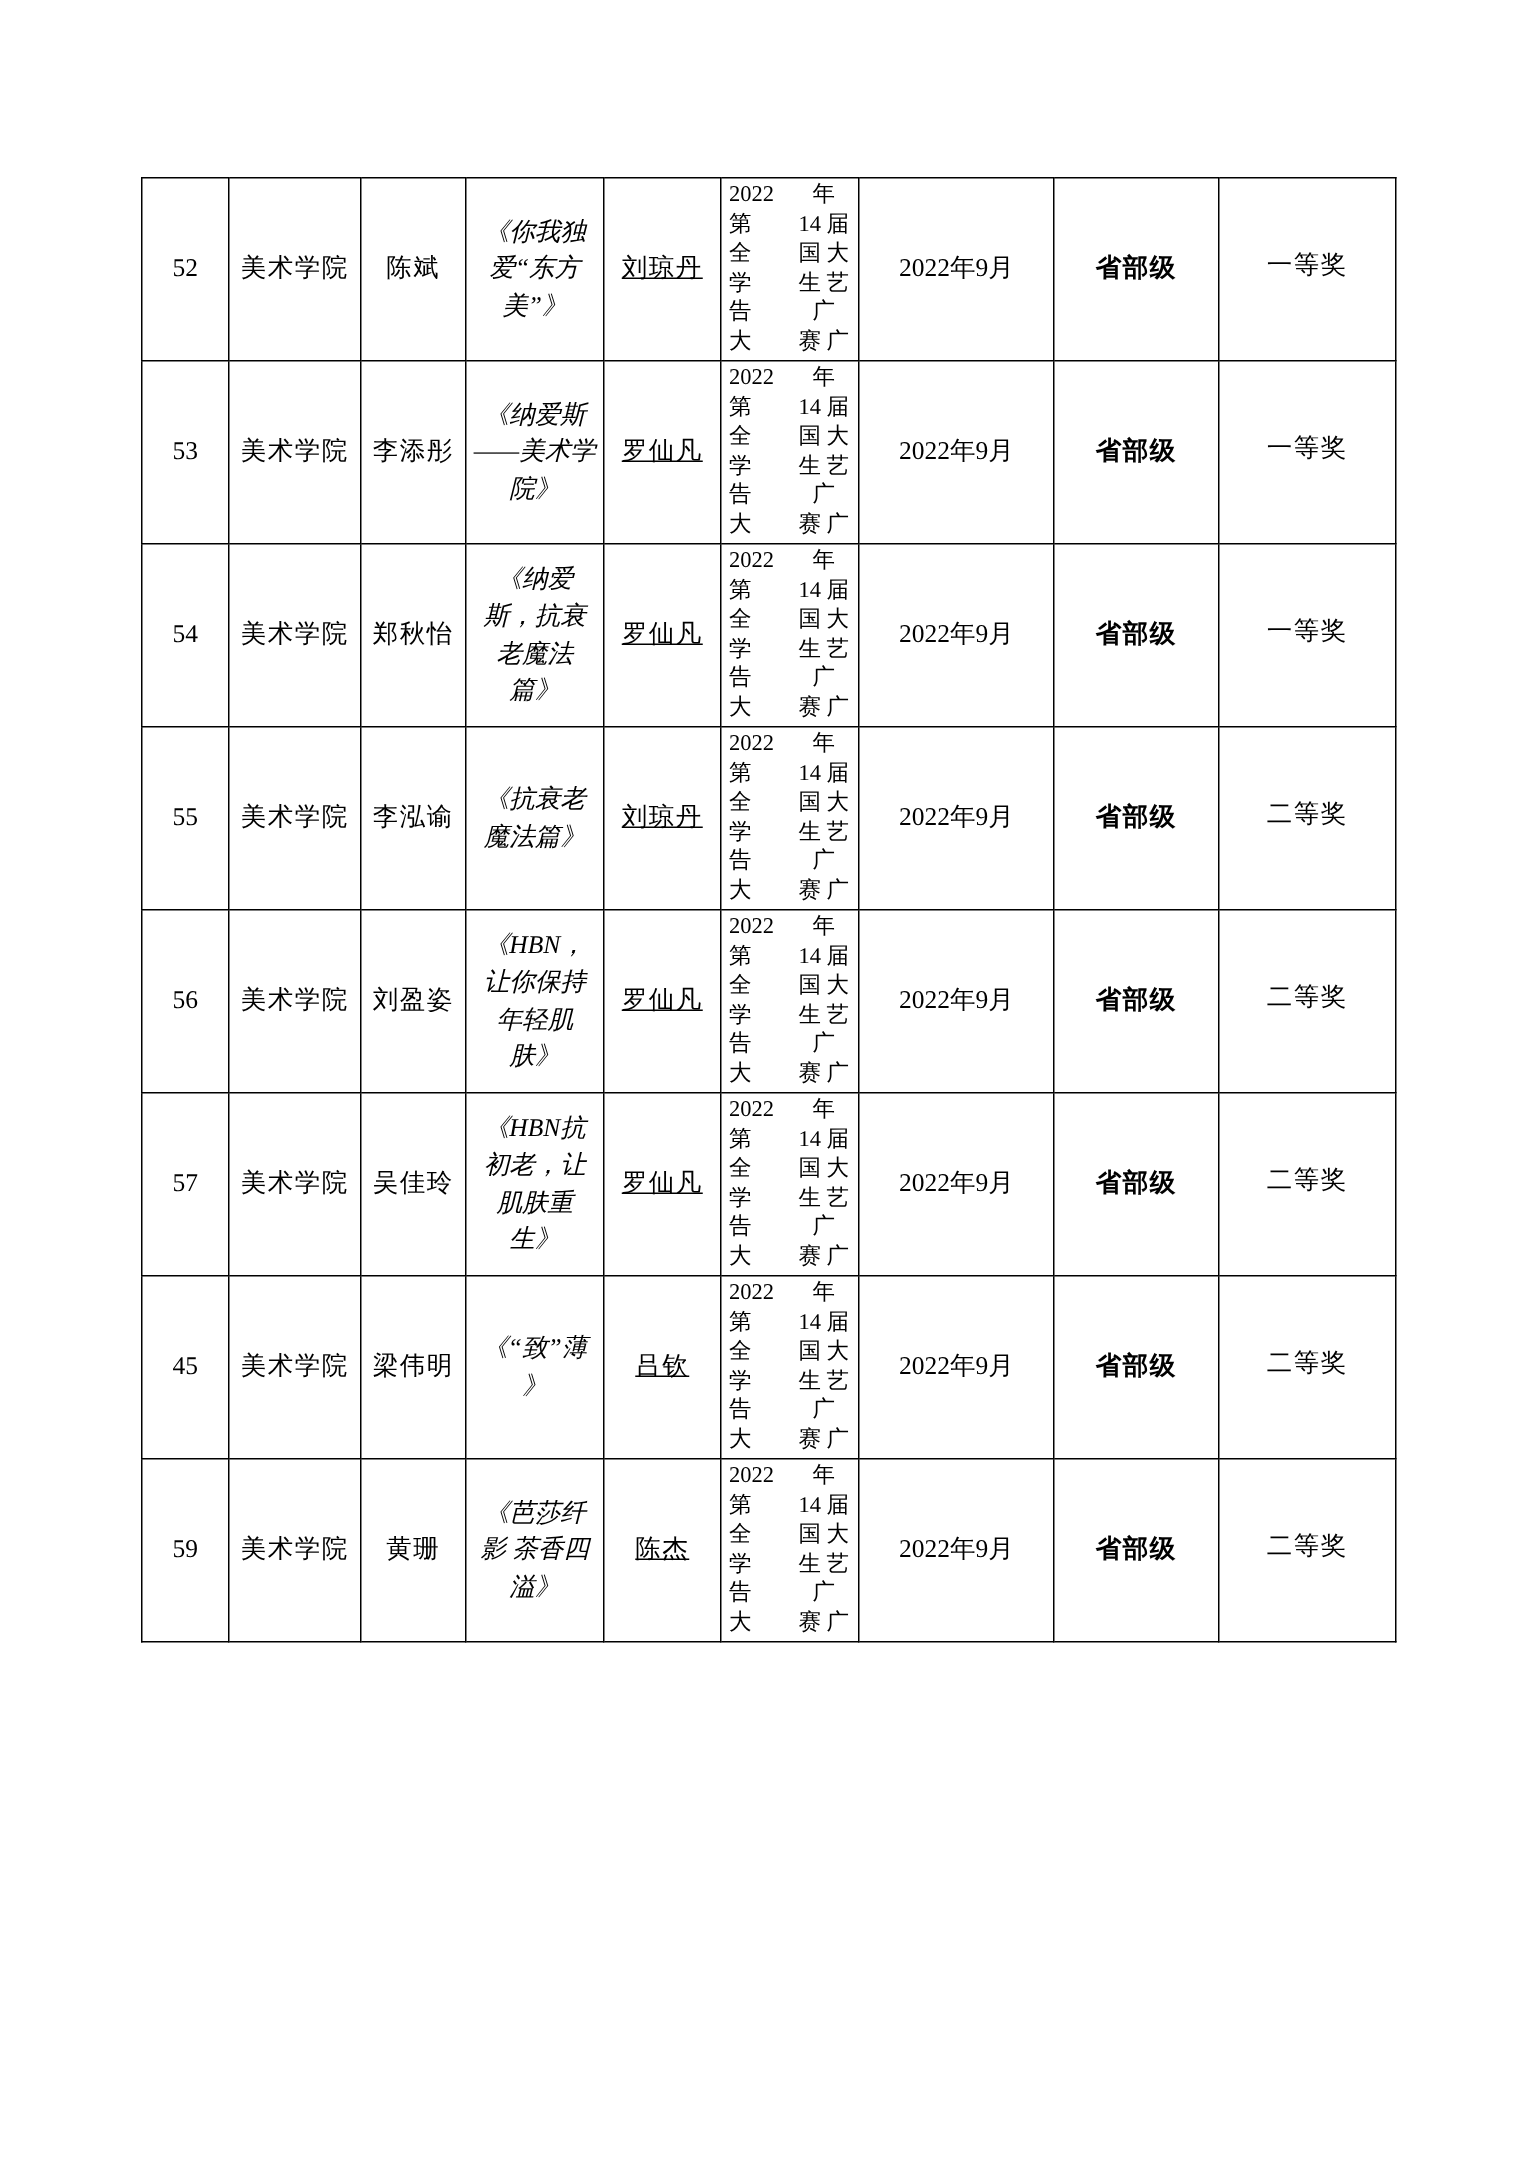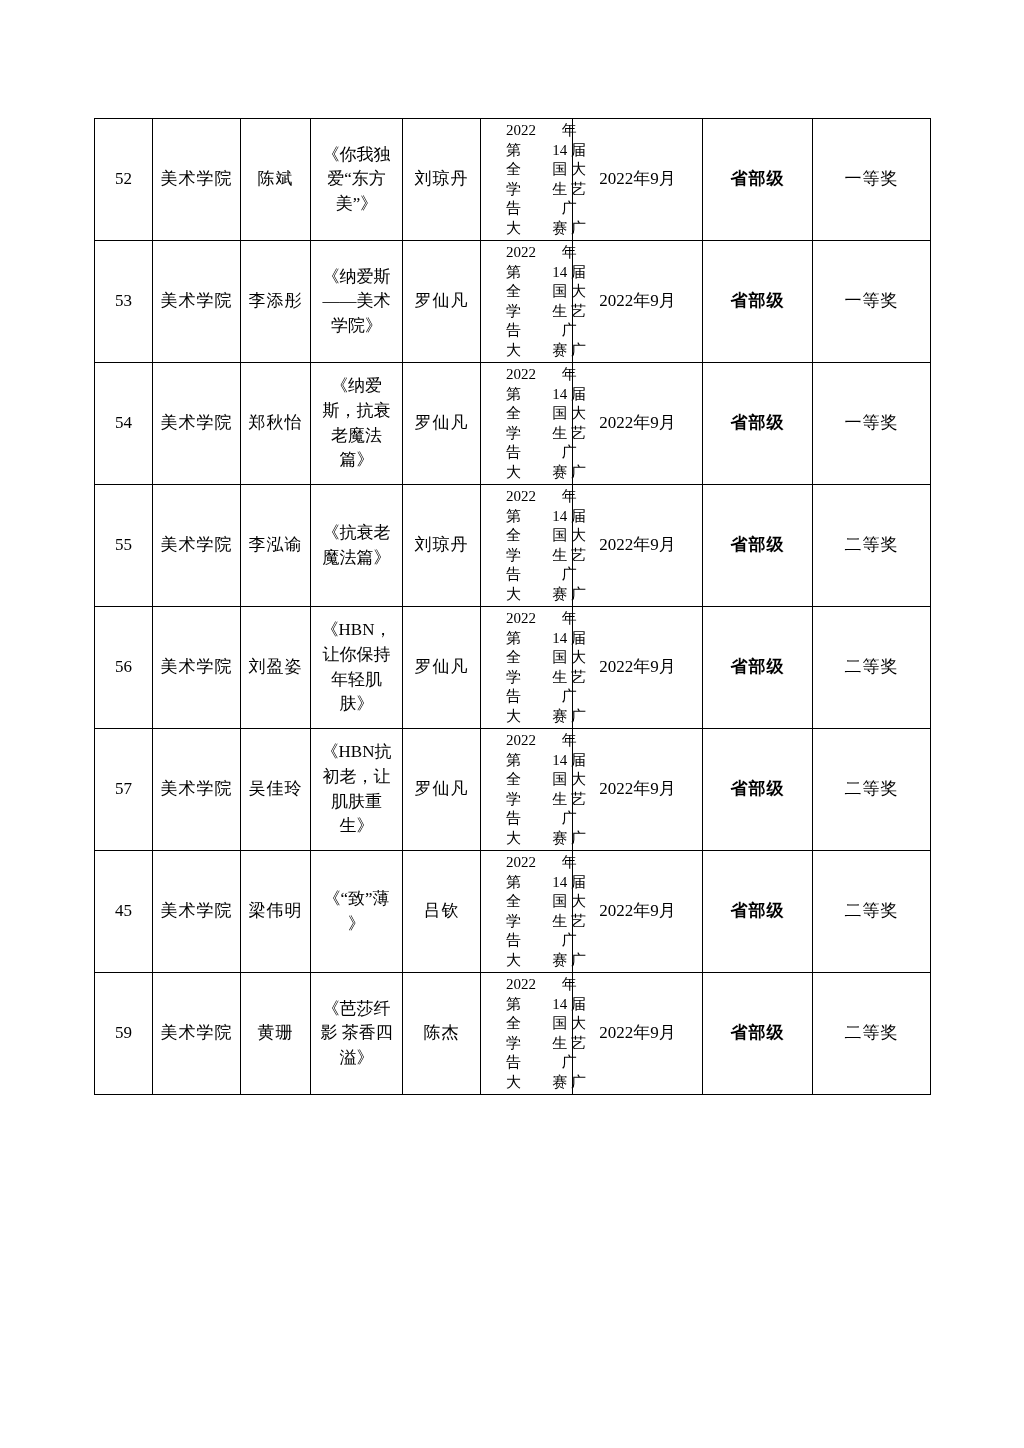--- a/index.html
+++ b/index.html
@@ -41,39 +41,38 @@
   col.c-work    { width: 92px; }
   col.c-teacher { width: 78px; }
   col.c-contest { width: 92px; }
   col.c-date    { width: 130px; }
   col.c-level   { width: 110px; }
   col.c-prize   { width: 118px; }
 
   td.col-no      { font-size: 17px; margin-top: 32px; }
   td.col-college { font-size: 17px; letter-spacing: 1px; }
   td.col-name    { font-size: 17px; letter-spacing: 1px; }
-  td.col-work    { font-size: 16px; letter-spacing: 0px; line-height: 1.5; }
-  td.col-teacher { font-size: 17px; letter-spacing: 1px; }
+  td.col-work    { font-size: 16px; letter-spacing: 0px; line-height: 1.5; font-style: italic; }
+  td.col-teacher { font-size: 17px; letter-spacing: 1px; text-decoration: underline; }
   td.col-date    { font-size: 17px; }
   td.col-level   { font-size: 17px; letter-spacing: 1px; font-weight: bold; }
-  td.col-prize   { font-size: 17px; letter-spacing: 1px; }
+  td.col-prize   { font-size: 17px; letter-spacing: 1px; font-family: Liberation Mono, monospace; }
 
   
   td.col-contest {
     padding: 1px 2px;
     font-size: 15px;
     line-height: 1.28;
   }
   .contest-wrap {
     display: flex;
     justify-content: space-between;
     align-items: flex-start;
     width: 100%;
     height: 100%;
-    margin-left: 20px;
   }
   .contest-col {
     display: flex;
     flex-direction: column;
     align-items: center;
     font-size: 15px;
     line-height: 1.3;
     letter-spacing: 0px;
     white-space: pre;
   }

